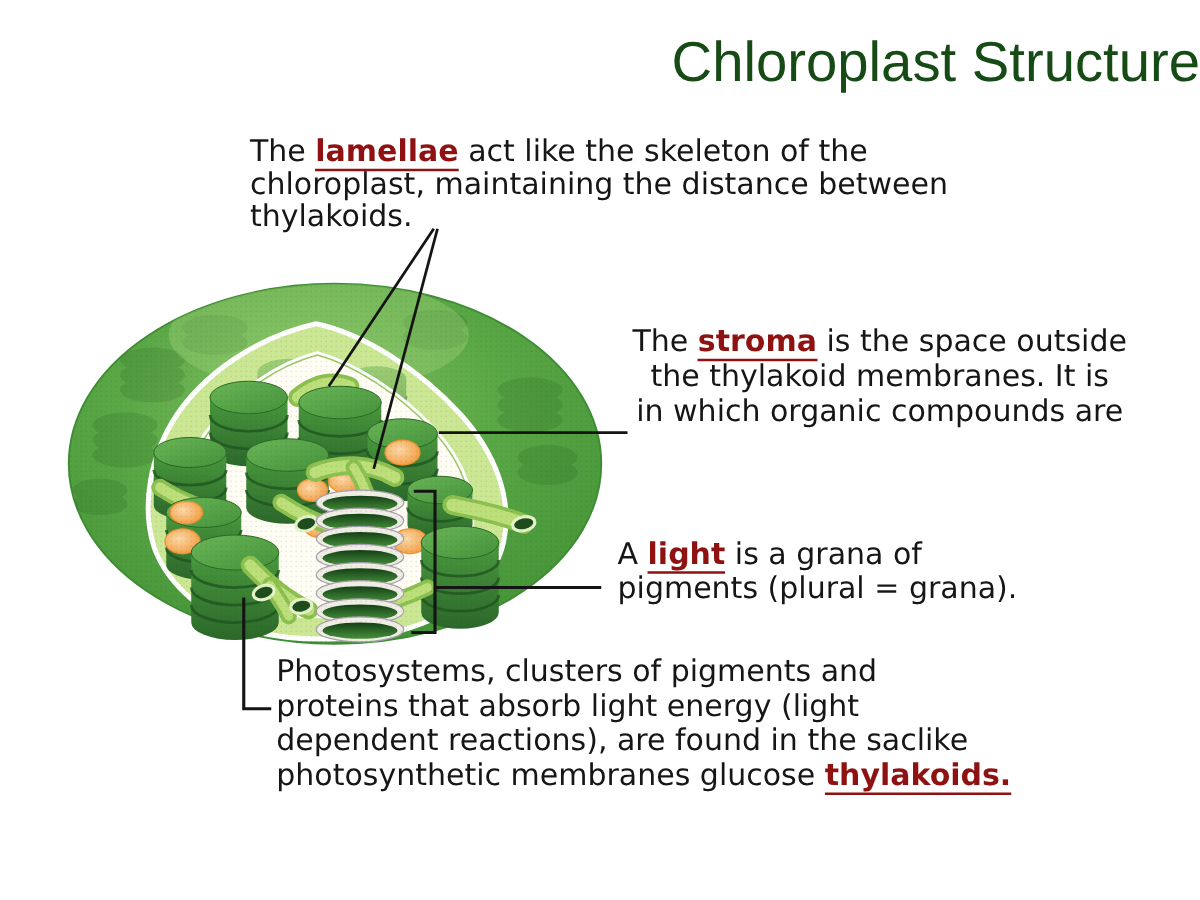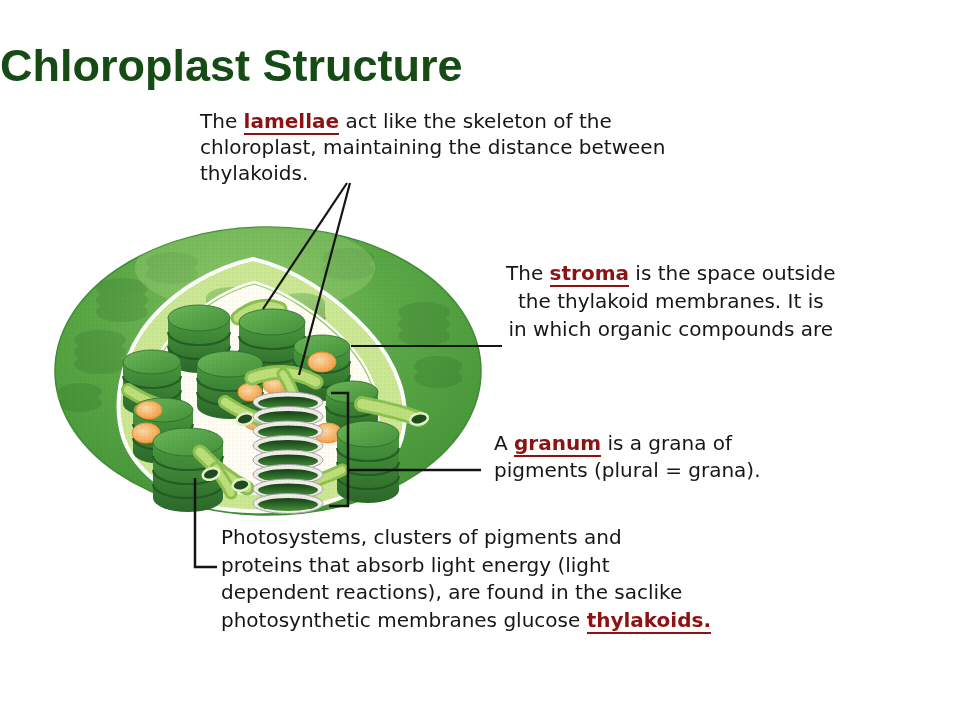--- a/index.html
+++ b/index.html
@@ -1,24 +1,24 @@
 <!DOCTYPE html>
 <html style="--title-green: #164b16; --term-red: #8e1212; --body-text: #161616; --line-black: #141414;"><head>
 <meta charset="utf-8">
 <style>
   :root{
     --title-green:#164b16; --term-red:#8e1212; --body-text:#161616; --line-black:#141414;
   }
   html,body{margin:0;padding:0;background:#fff;}
   .slide{position:relative;width:960px;height:720px;background:#ffffff;overflow:hidden;
          font-family:"DejaVu Sans",sans-serif;color:var(--body-text);}
-  .title{position:absolute;top:40px;left:0;width:100%;text-align:left;
-         font-family:"Liberation Sans",sans-serif;font-weight:bold;font-size:45px;
+  .title{position:absolute;top:24px;left:0;width:100%;text-align:right;
+         font-family:"Liberation Sans",sans-serif;font-weight:normal;font-size:45px;
          line-height:52px;color:var(--title-green);}
-  .ann{position:absolute;font-size:20px;}
+  .ann{position:absolute;font-size:24px;}
   .ann .tline{white-space:nowrap;}
   .term{font-weight:bold;color:var(--term-red);border-bottom:2.5px solid var(--term-red);padding-bottom:0px;}
   .ann-lamellae{left:200px;top:108px;line-height:26px;}
   .ann-stroma{left:506px;top:259px;line-height:28px;text-align:center;}
   .ann-granum{left:494px;top:430px;line-height:27px;}
   .ann-photo{left:221px;top:524px;line-height:27.5px;}
   .diagram{position:absolute;left:0;top:0;width:960px;height:720px;}
 </style>
 </head>
 <body>
@@ -281,21 +281,21 @@
       <div class="tline"><span>The </span><span class="term">lamellae</span><span> act like the skeleton of the</span></div>
       <div class="tline"><span>chloroplast, maintaining the distance between</span></div>
       <div class="tline"><span>thylakoids.</span></div>
     </div>
   <div class="ann ann-stroma">
       <div class="tline"><span>The </span><span class="term">stroma</span><span> is the space outside</span></div>
       <div class="tline"><span>the thylakoid membranes. It is</span></div>
       <div class="tline"><span>in which organic compounds are</span></div>
     </div>
   <div class="ann ann-granum">
-      <div class="tline"><span>A </span><span class="term">granum</span><span> is a grana of</span></div>
+      <div class="tline"><span>A </span><span class="term">light</span><span> is a grana of</span></div>
       <div class="tline"><span>pigments (plural = grana).</span></div>
     </div>
   <div class="ann ann-photo">
       <div class="tline"><span>Photosystems, clusters of pigments and</span></div>
       <div class="tline"><span>proteins that absorb light energy (light</span></div>
       <div class="tline"><span>dependent reactions), are found in the saclike</span></div>
       <div class="tline"><span>photosynthetic membranes glucose </span><span class="term">thylakoids.</span></div>
     </div>
 
 </div>

